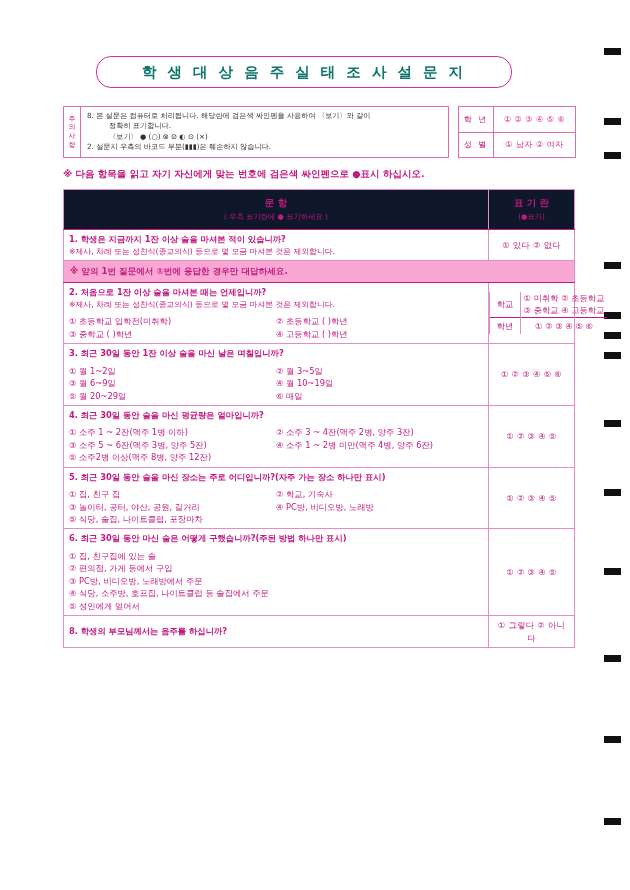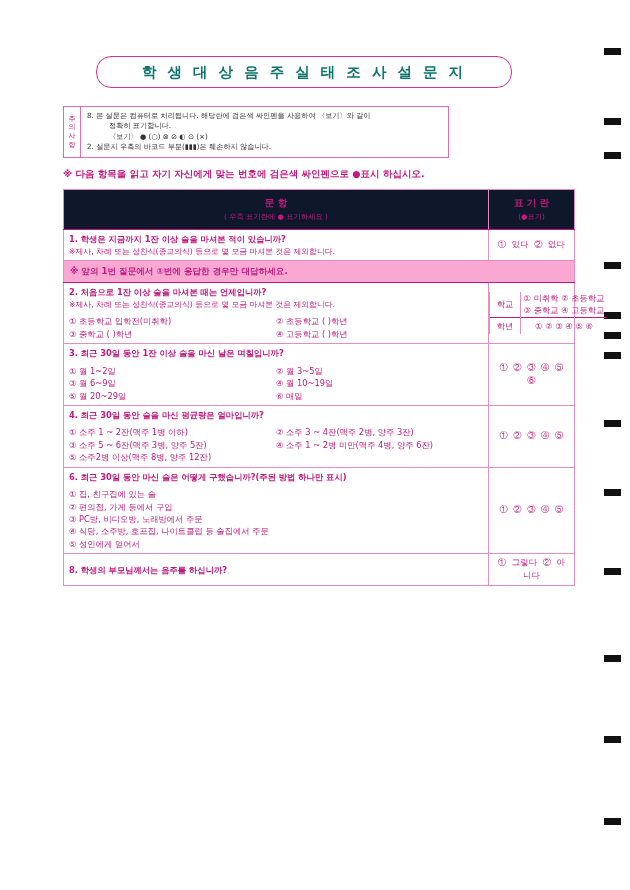--- a/index.html
+++ b/index.html
@@ -96,21 +96,21 @@
   .hdr td{
     background:#0f172a;
     text-align:center;
     font-weight:bold;
     font-size:9.5px;
     padding:6px 2px;
     border-bottom:1.2px solid #c2187f;
   }
   .hdr .sub{display:block;font-size:7.3px;font-weight:normal;margin-top:2px;}
   .ans{
-    width:86px;text-align:center;font-size:8px;letter-spacing:0.3px;color:#d9308f;font-family:Liberation Mono, monospace;
+    width:86px;text-align:center;font-size:8px;letter-spacing:0.3px;color:#d9308f;
   }
   .q-title{font-weight:bold;}
   .note{font-size:7.8px;}
   .opts{display:flex;flex-wrap:wrap;margin-top:5px;align-items:flex-end;}
   .opts .o{width:50%;box-sizing:border-box;padding-right:4px;}
   .opts.full .o{width:100%;}
   .band td{
     background:#f9a8d4;font-weight:bold;font-size:8.6px;
     border-top:1.3px solid #c2187f;border-bottom:1.3px solid #c2187f;
     padding:4px 6px;
@@ -159,20 +159,30 @@
           <span>항</span>
       </div>
       <div class="caution-body">
         <div class="l1">8. 본 설문은 컴퓨터로 처리됩니다. 해당란에 검은색 싸인펜을 사용하여 〈보기〉와 같이</div>
         <div class="l1 l2">정확히 표기합니다.</div>
         <div class="l1 l2">〈보기〉 ● (○)    ⊗ ⊘ ◐ ⊙ (×)</div>
         <div class="l1">2. 설문지 우측의 바코드 부분(▮▮▮)은 훼손하지 않습니다.</div>
       </div>
     </div>
 
+    <div class="gs">
+      <div class="gs-row">
+        <div class="gs-key">학 년</div>
+        <div class="gs-val">① ② ③ ④ ⑤ ⑥</div>
+      </div>
+      <div class="gs-row">
+        <div class="gs-key">성 별</div>
+        <div class="gs-val">① 남자   ② 여자</div>
+      </div>
+    </div>
 
     <div class="instruction">※ 다음 항목을 읽고 자기 자신에게 맞는 번호에 검은색 싸인펜으로 ●표시 하십시오.</div>
 
     <table class="tbl">
       <colgroup>
           <col style="width:425px">
           <col style="width:86px">
         </colgroup>
 
       <tbody>
@@ -251,20 +261,33 @@
             <div class="o">① 소주 1 ~ 2잔(맥주 1병 이하)</div>
             <div class="o">② 소주 3 ~ 4잔(맥주 2병, 양주 3잔)</div>
             <div class="o">③ 소주 5 ~ 6잔(맥주 3병, 양주 5잔)</div>
             <div class="o">④ 소주 1 ~ 2병 미만(맥주 4병, 양주 6잔)</div>
             <div class="o">⑤ 소주2병 이상(맥주 8병, 양주 12잔)</div>
           </div>
         </td>
         <td class="ans">① ② ③ ④ ⑤</td>
       </tr>
 
+      <tr>
+        <td>
+          <div class="q-title">5. 최근 30일 동안 술을 마신 장소는 주로 어디입니까?(자주 가는 장소 하나만 표시)</div>
+          <div class="opts">
+            <div class="o">① 집, 친구 집</div>
+            <div class="o">② 학교, 기숙사</div>
+            <div class="o">③ 놀이터, 공터, 야산, 공원, 길거리</div>
+            <div class="o">④ PC방, 비디오방, 노래방</div>
+            <div class="o">⑤ 식당, 술집, 나이트클럽, 포장마차</div>
+          </div>
+        </td>
+        <td class="ans">① ② ③ ④ ⑤</td>
+      </tr>
 
       <tr>
         <td>
           <div class="q-title">6. 최근 30일 동안 마신 술은 어떻게 구했습니까?(주된 방법 하나만 표시)</div>
           <div class="opts full">
             <div class="o">① 집, 친구집에 있는 술</div>
             <div class="o">② 편의점, 가게 등에서 구입</div>
             <div class="o">③ PC방, 비디오방, 노래방에서 주문</div>
             <div class="o">④ 식당, 소주방, 호프집, 나이트클럽 등 술집에서 주문</div>
             <div class="o">⑤ 성인에게 얻어서</div>

